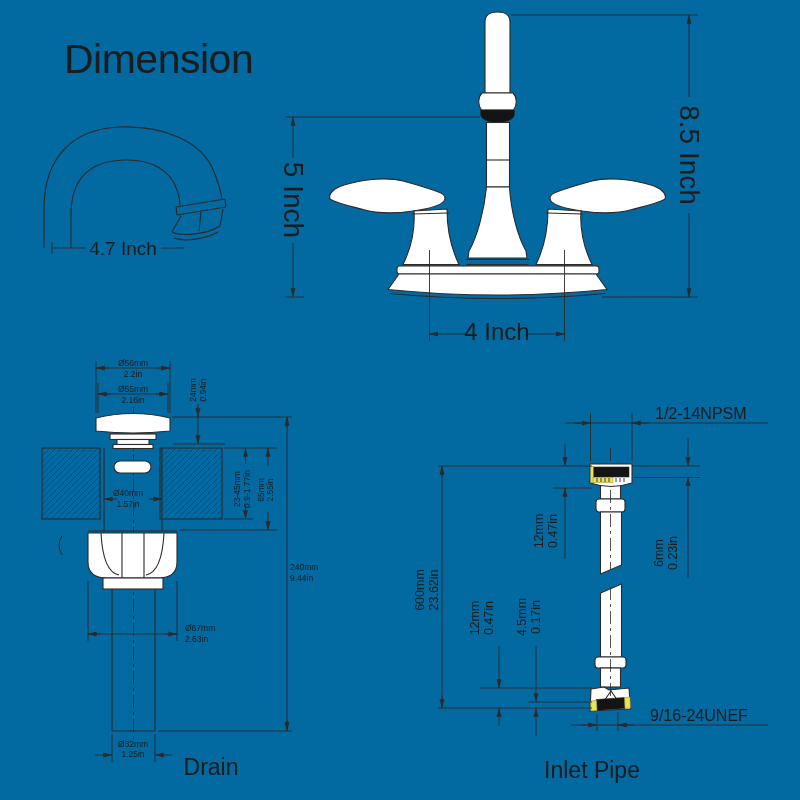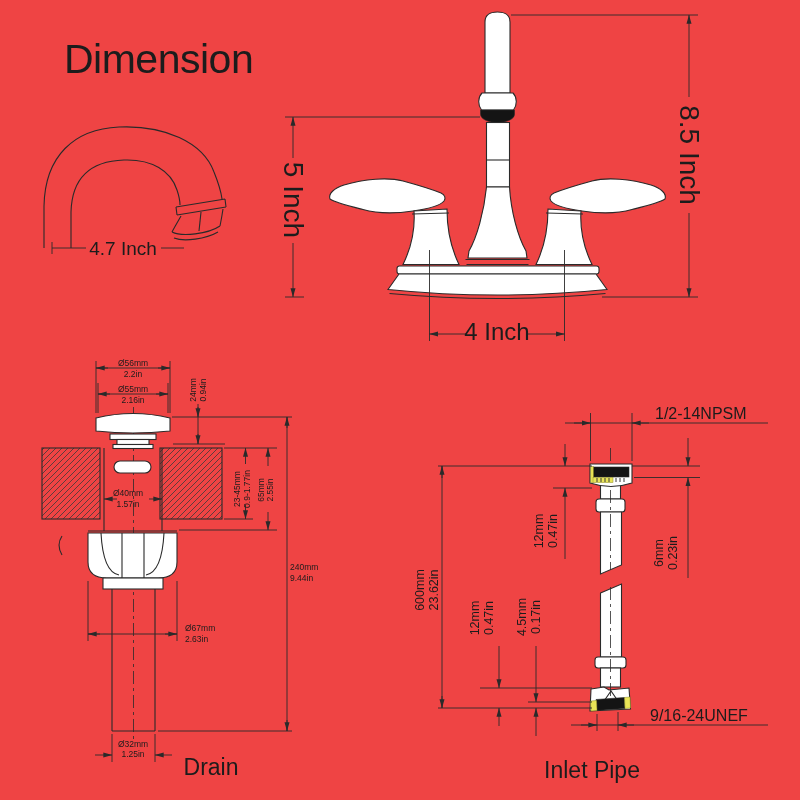--- a/index.html
+++ b/index.html
@@ -1,16 +1,16 @@
 <!DOCTYPE html>
 <html><head>
 <meta charset="utf-8">
 <style>
   html,body{margin:0;padding:0;background:#fff;}
-  #stage{width:800px;height:800px;position:relative;background:#ef4444;overflow:hidden;}
+  #stage{width:800px;height:800px;position:relative;background:#0369a1;overflow:hidden;}
   svg{display:block;}
   text{fill:#1c1c1c;font-family:"Liberation Sans",sans-serif;}
   .ln{stroke:#2a2a2a;stroke-width:1.1;fill:none;}
   .fw{stroke:#2a2a2a;stroke-width:1.1;fill:#ffffff;}
   .dk{fill:#141414;stroke:#2a2a2a;stroke-width:.6;}
   .br{fill:#e9e457;stroke:#8a8a20;stroke-width:.5;}
   .dim{stroke:#2a2a2a;stroke-width:.9;fill:none;}
   .cl{stroke:#2a2a2a;stroke-width:.8;fill:none;stroke-dasharray:13 4 3 4;}
   .t-title{font-size:41px;letter-spacing:-.5px;}
   .t-big{font-size:28px;}

